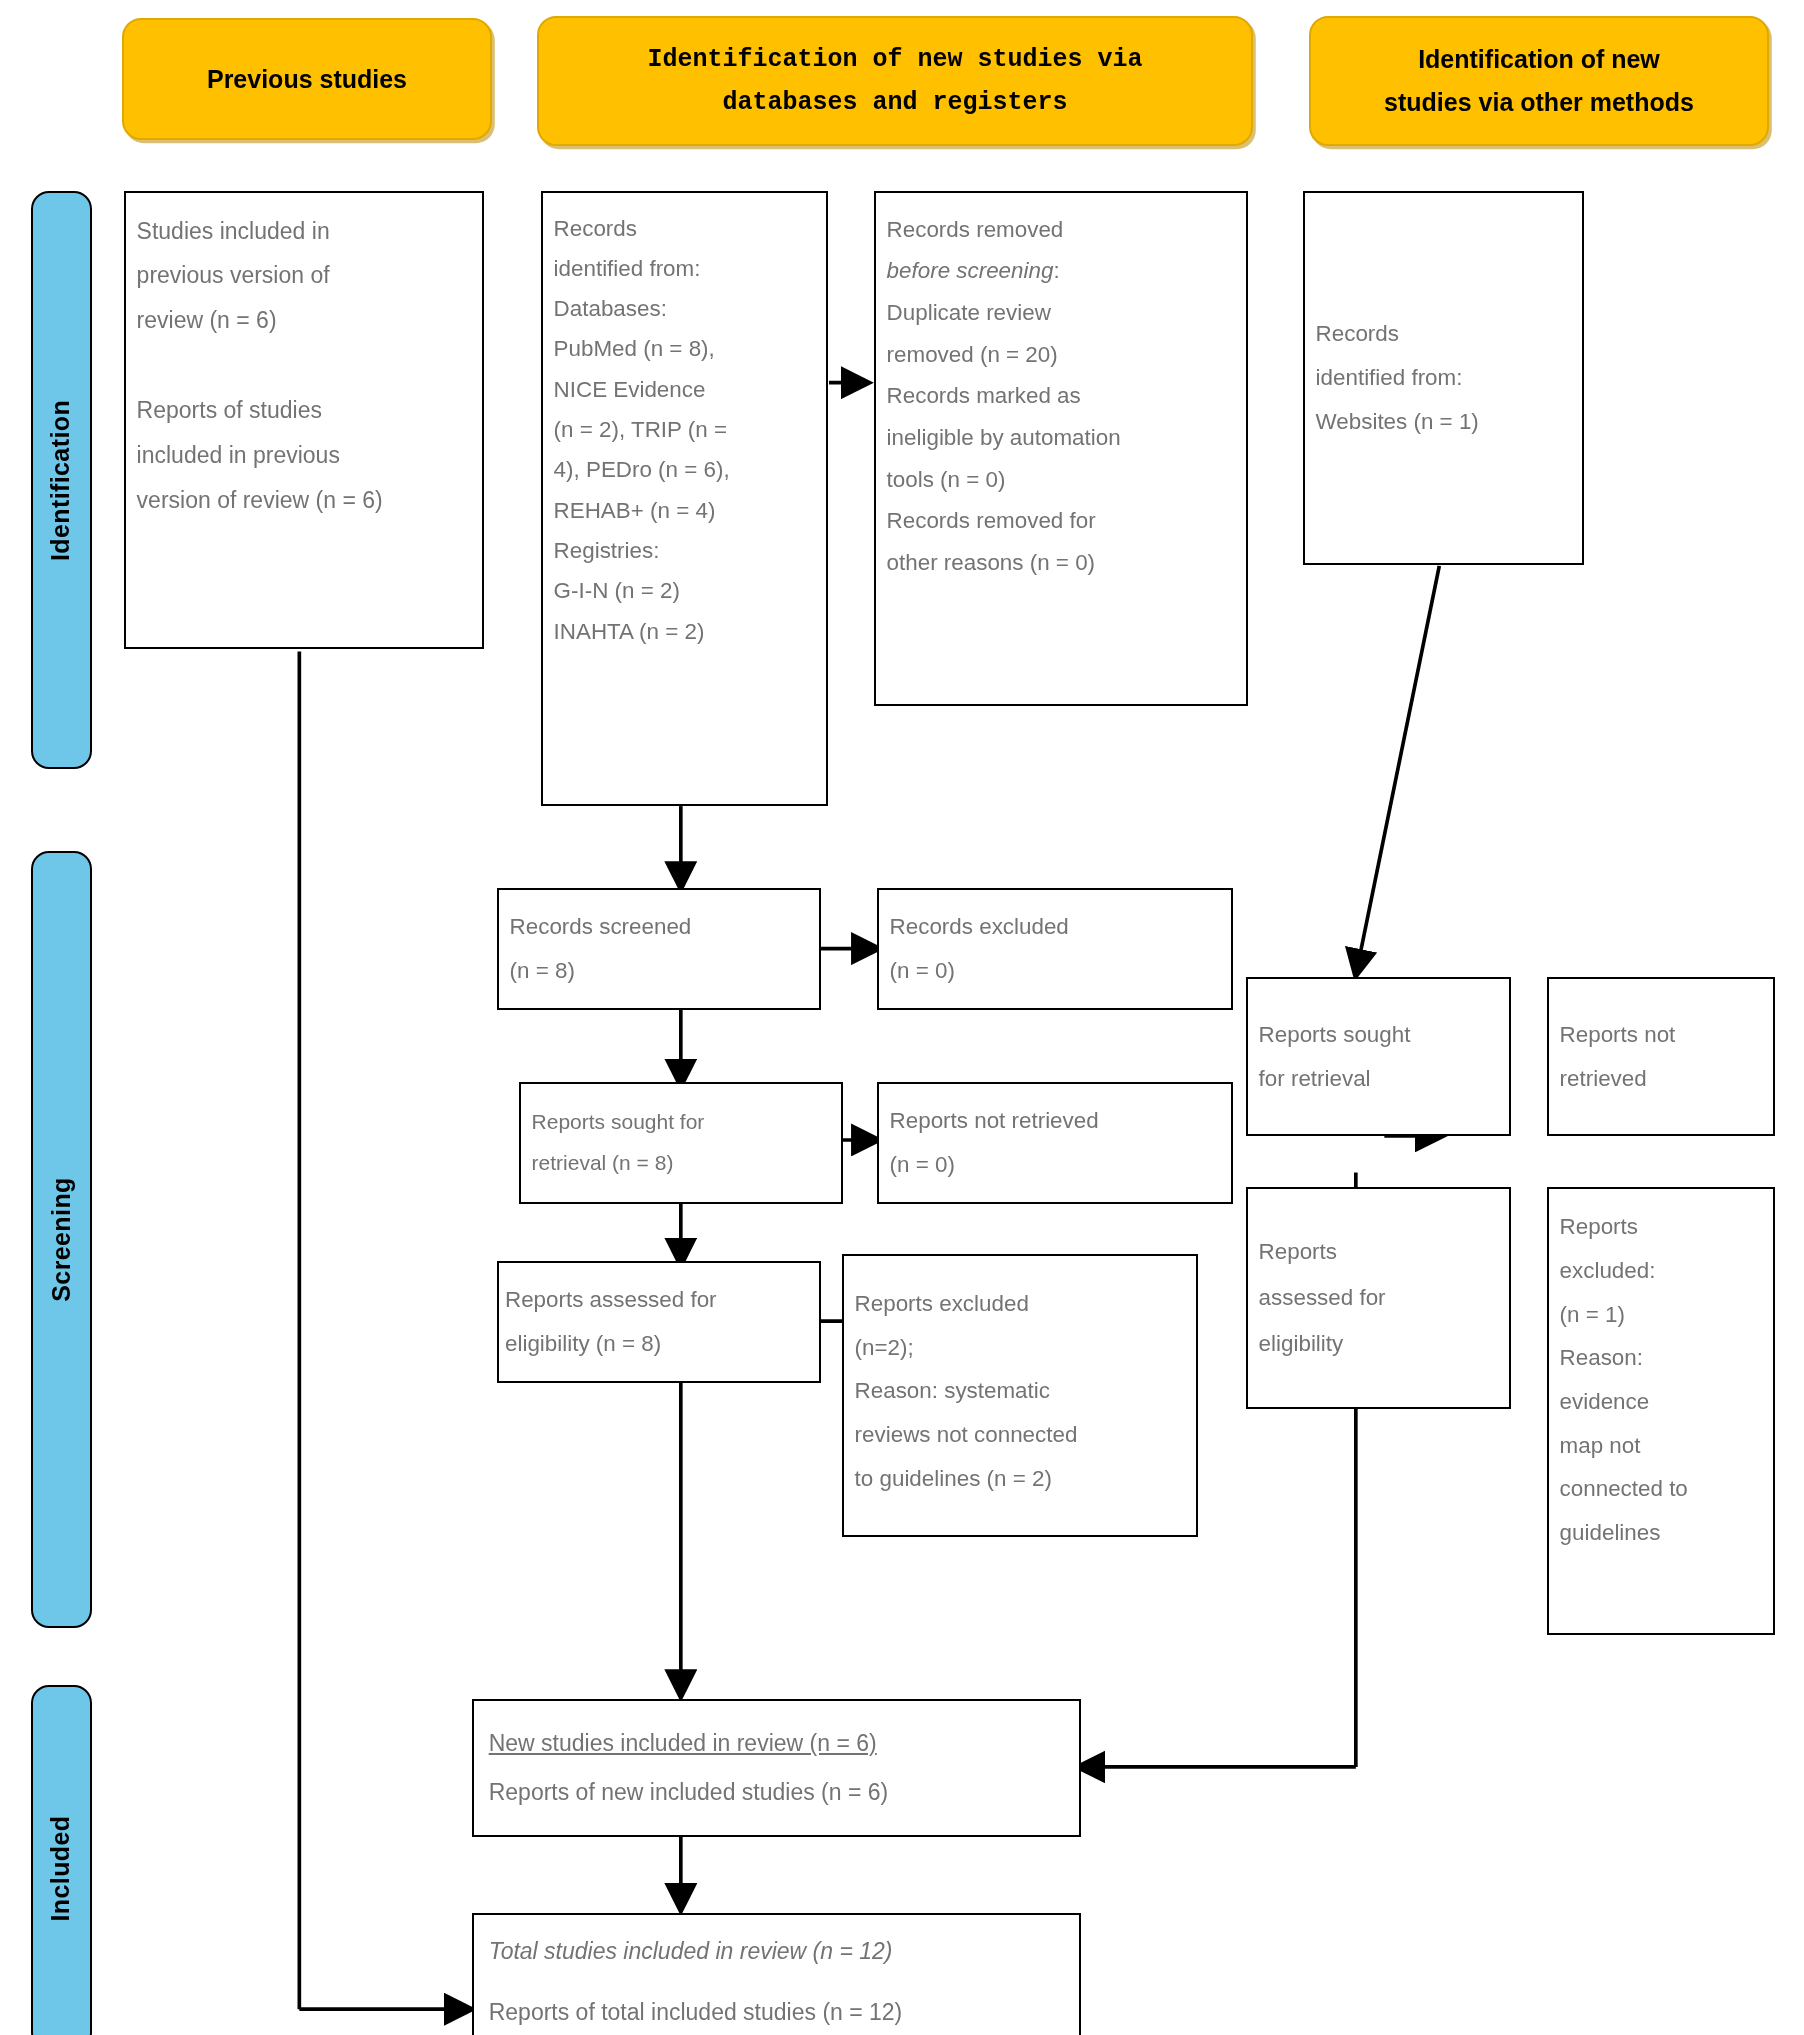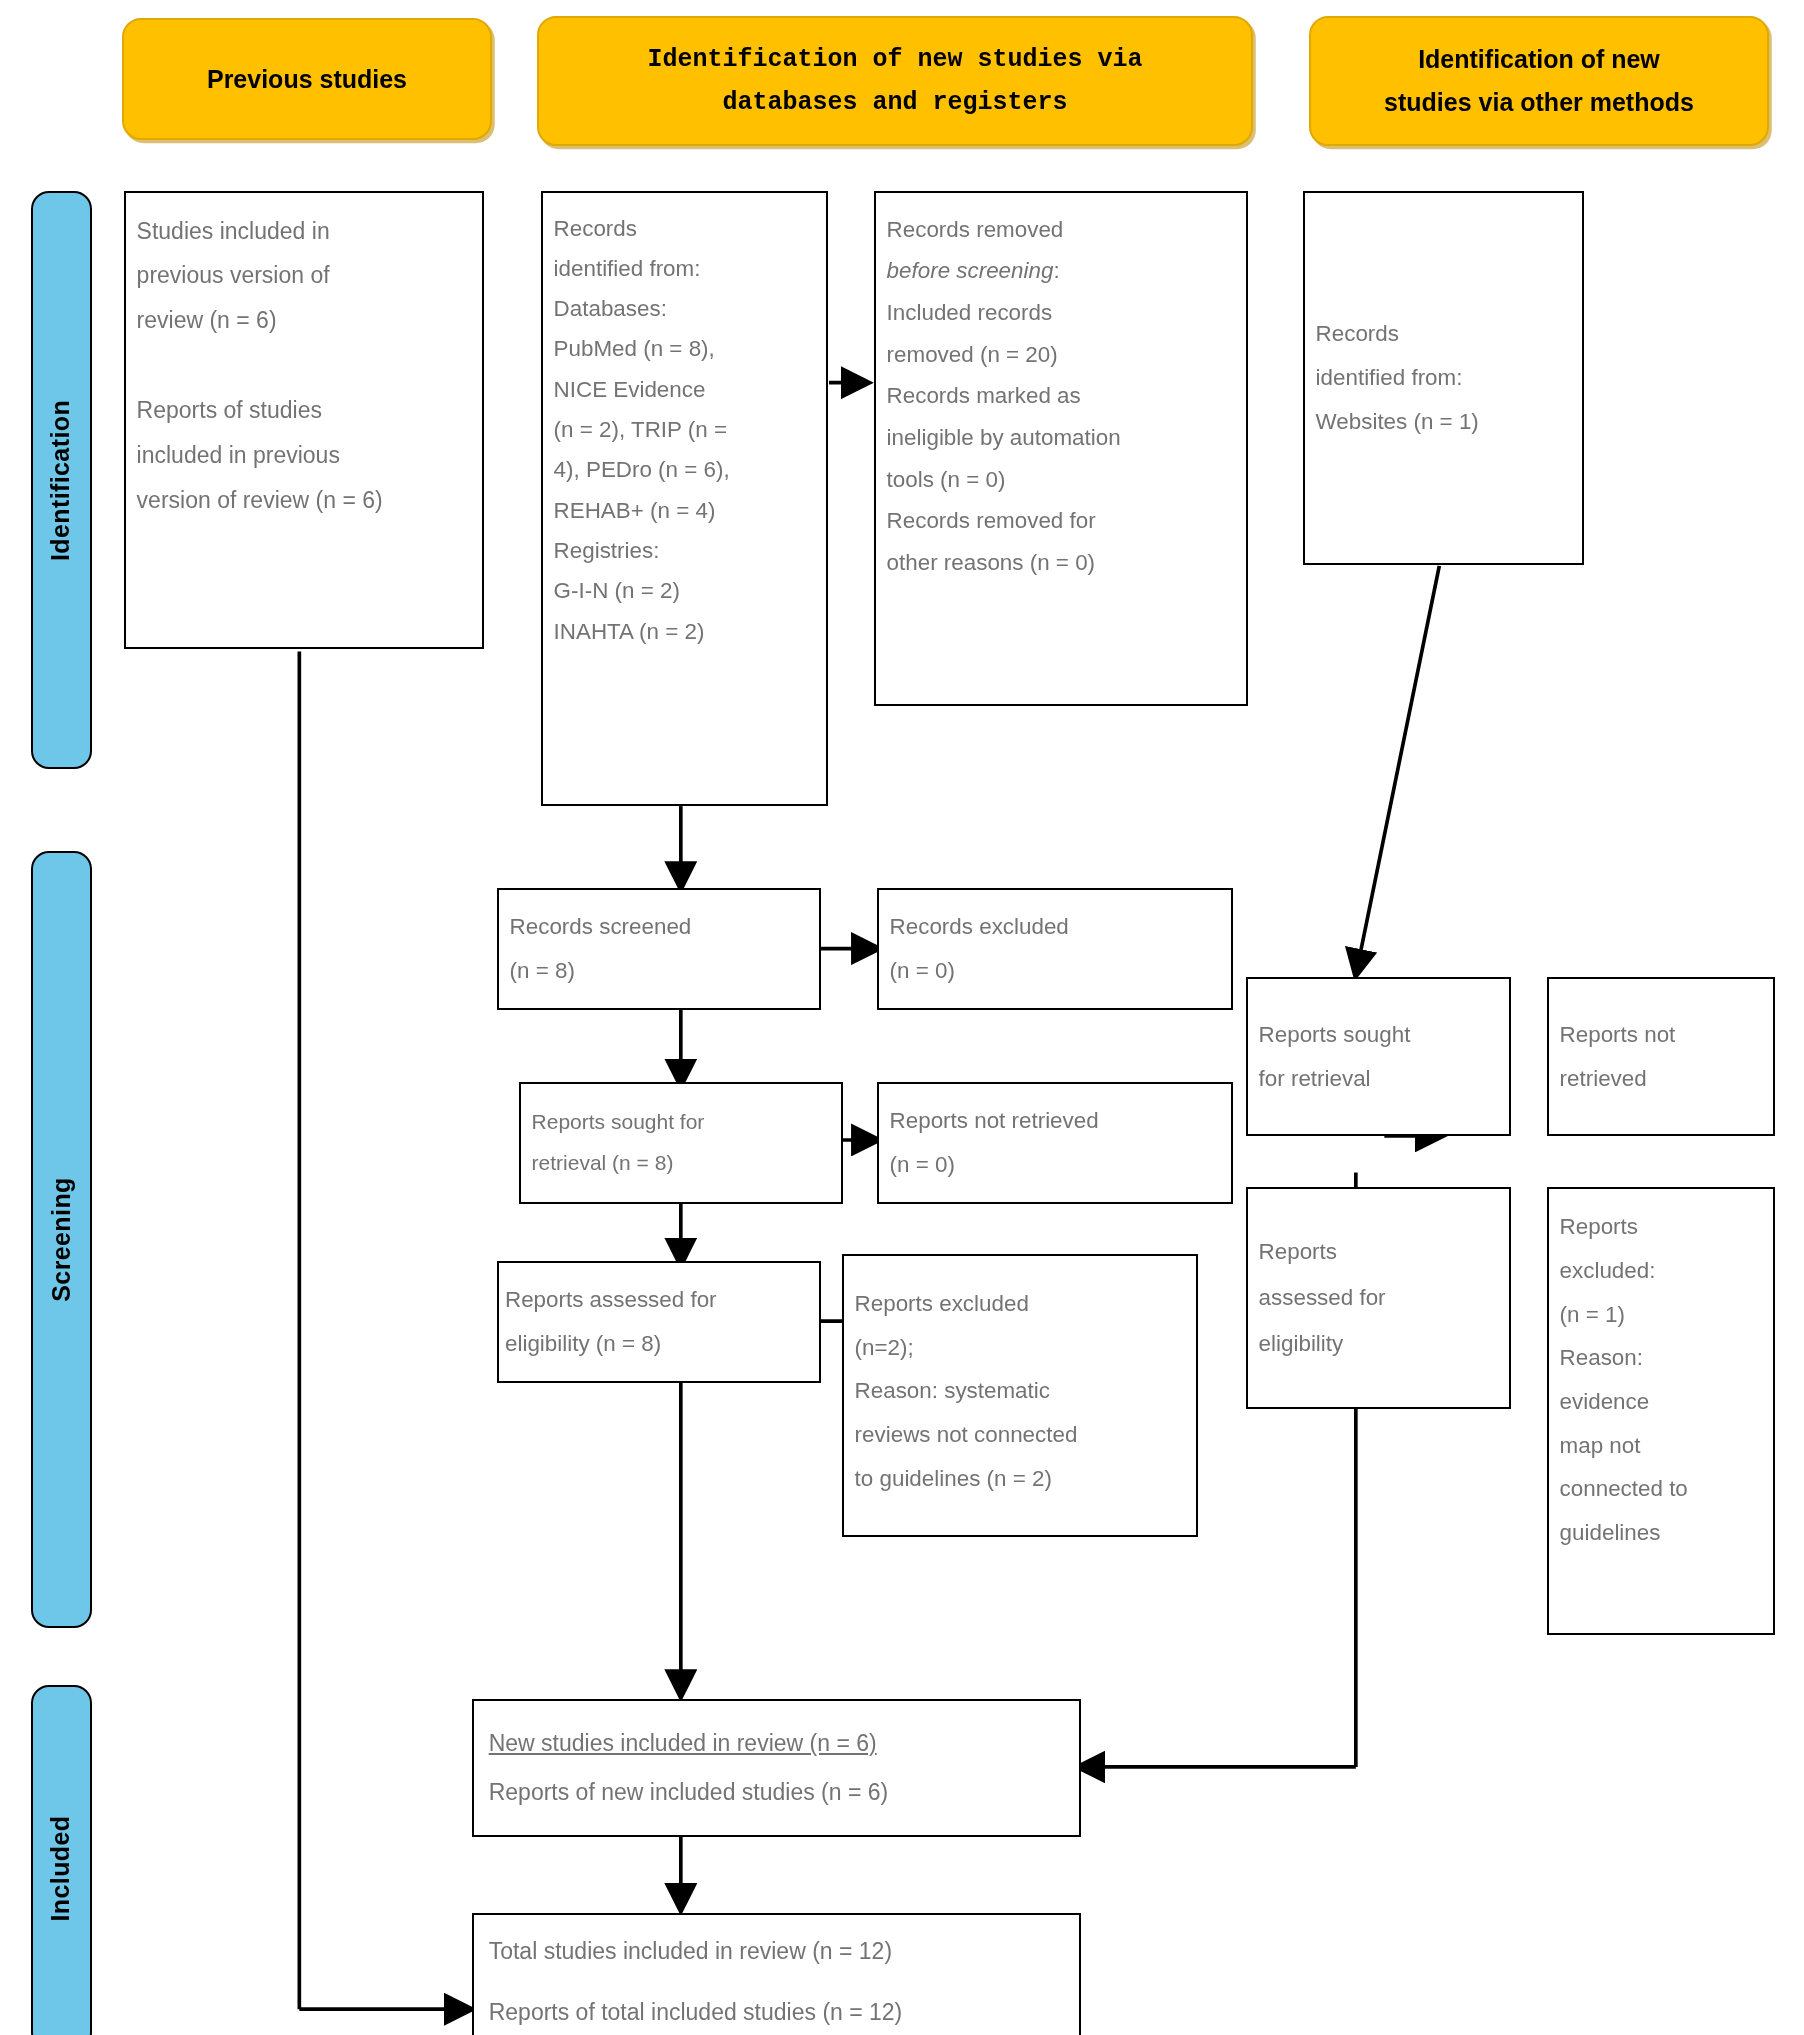--- a/index.html
+++ b/index.html
@@ -186,21 +186,21 @@
     <p>4), PEDro (n = 6),</p>
     <p>REHAB+ (n = 4)</p>
     <p>Registries:</p>
     <p>G-I-N   (n  =   2)</p>
     <p>INAHTA (n = 2)</p>
   </div>
 
   <div class="box top" style="left:874px; top:191px; width:374px; height:515px; font-size:22.4px; line-height:1.86;">
     <p>Records removed</p>
     <p><span class="ital">before screening</span><span>:</span></p>
-    <p>Included records</p>
+    <p>Duplicate review</p>
     <p>removed   (n = 20)</p>
     <p>Records marked as</p>
     <p>ineligible by automation</p>
     <p>tools (n = 0)</p>
     <p>Records   removed   for</p>
     <p>other reasons (n = 0)</p>
   </div>
 
   <div class="box" style="left:1303px; top:191px; width:281px; height:374px; font-size:22.4px; line-height:1.95;">
     <p>Records</p>
@@ -267,18 +267,18 @@
     <p>connected to</p>
     <p>guidelines</p>
   </div>
 
   <div class="box" style="left:472px; top:1699px; width:609px; height:138px; font-size:23px; line-height:1.0; padding:0 14.7px;">
     <p style="margin-bottom:26px;text-decoration:underline;">New studies included in review (n = 6)</p>
     <p>Reports of new included studies (n = 6)</p>
   </div>
 
   <div class="box" style="left:472px; top:1913px; width:609px; height:138px; font-size:23px; line-height:1.0; padding:0 14.7px;">
-    <p style="margin-bottom:38px;">Total studies included in review (n = 12)</p>
+    <p style="margin-bottom:38px;font-style:italic;">Total studies included in review (n = 12)</p>
     <p>Reports of total included studies (n = 12)</p>
   </div>
 
 </div>
 
 
 </body></html>

